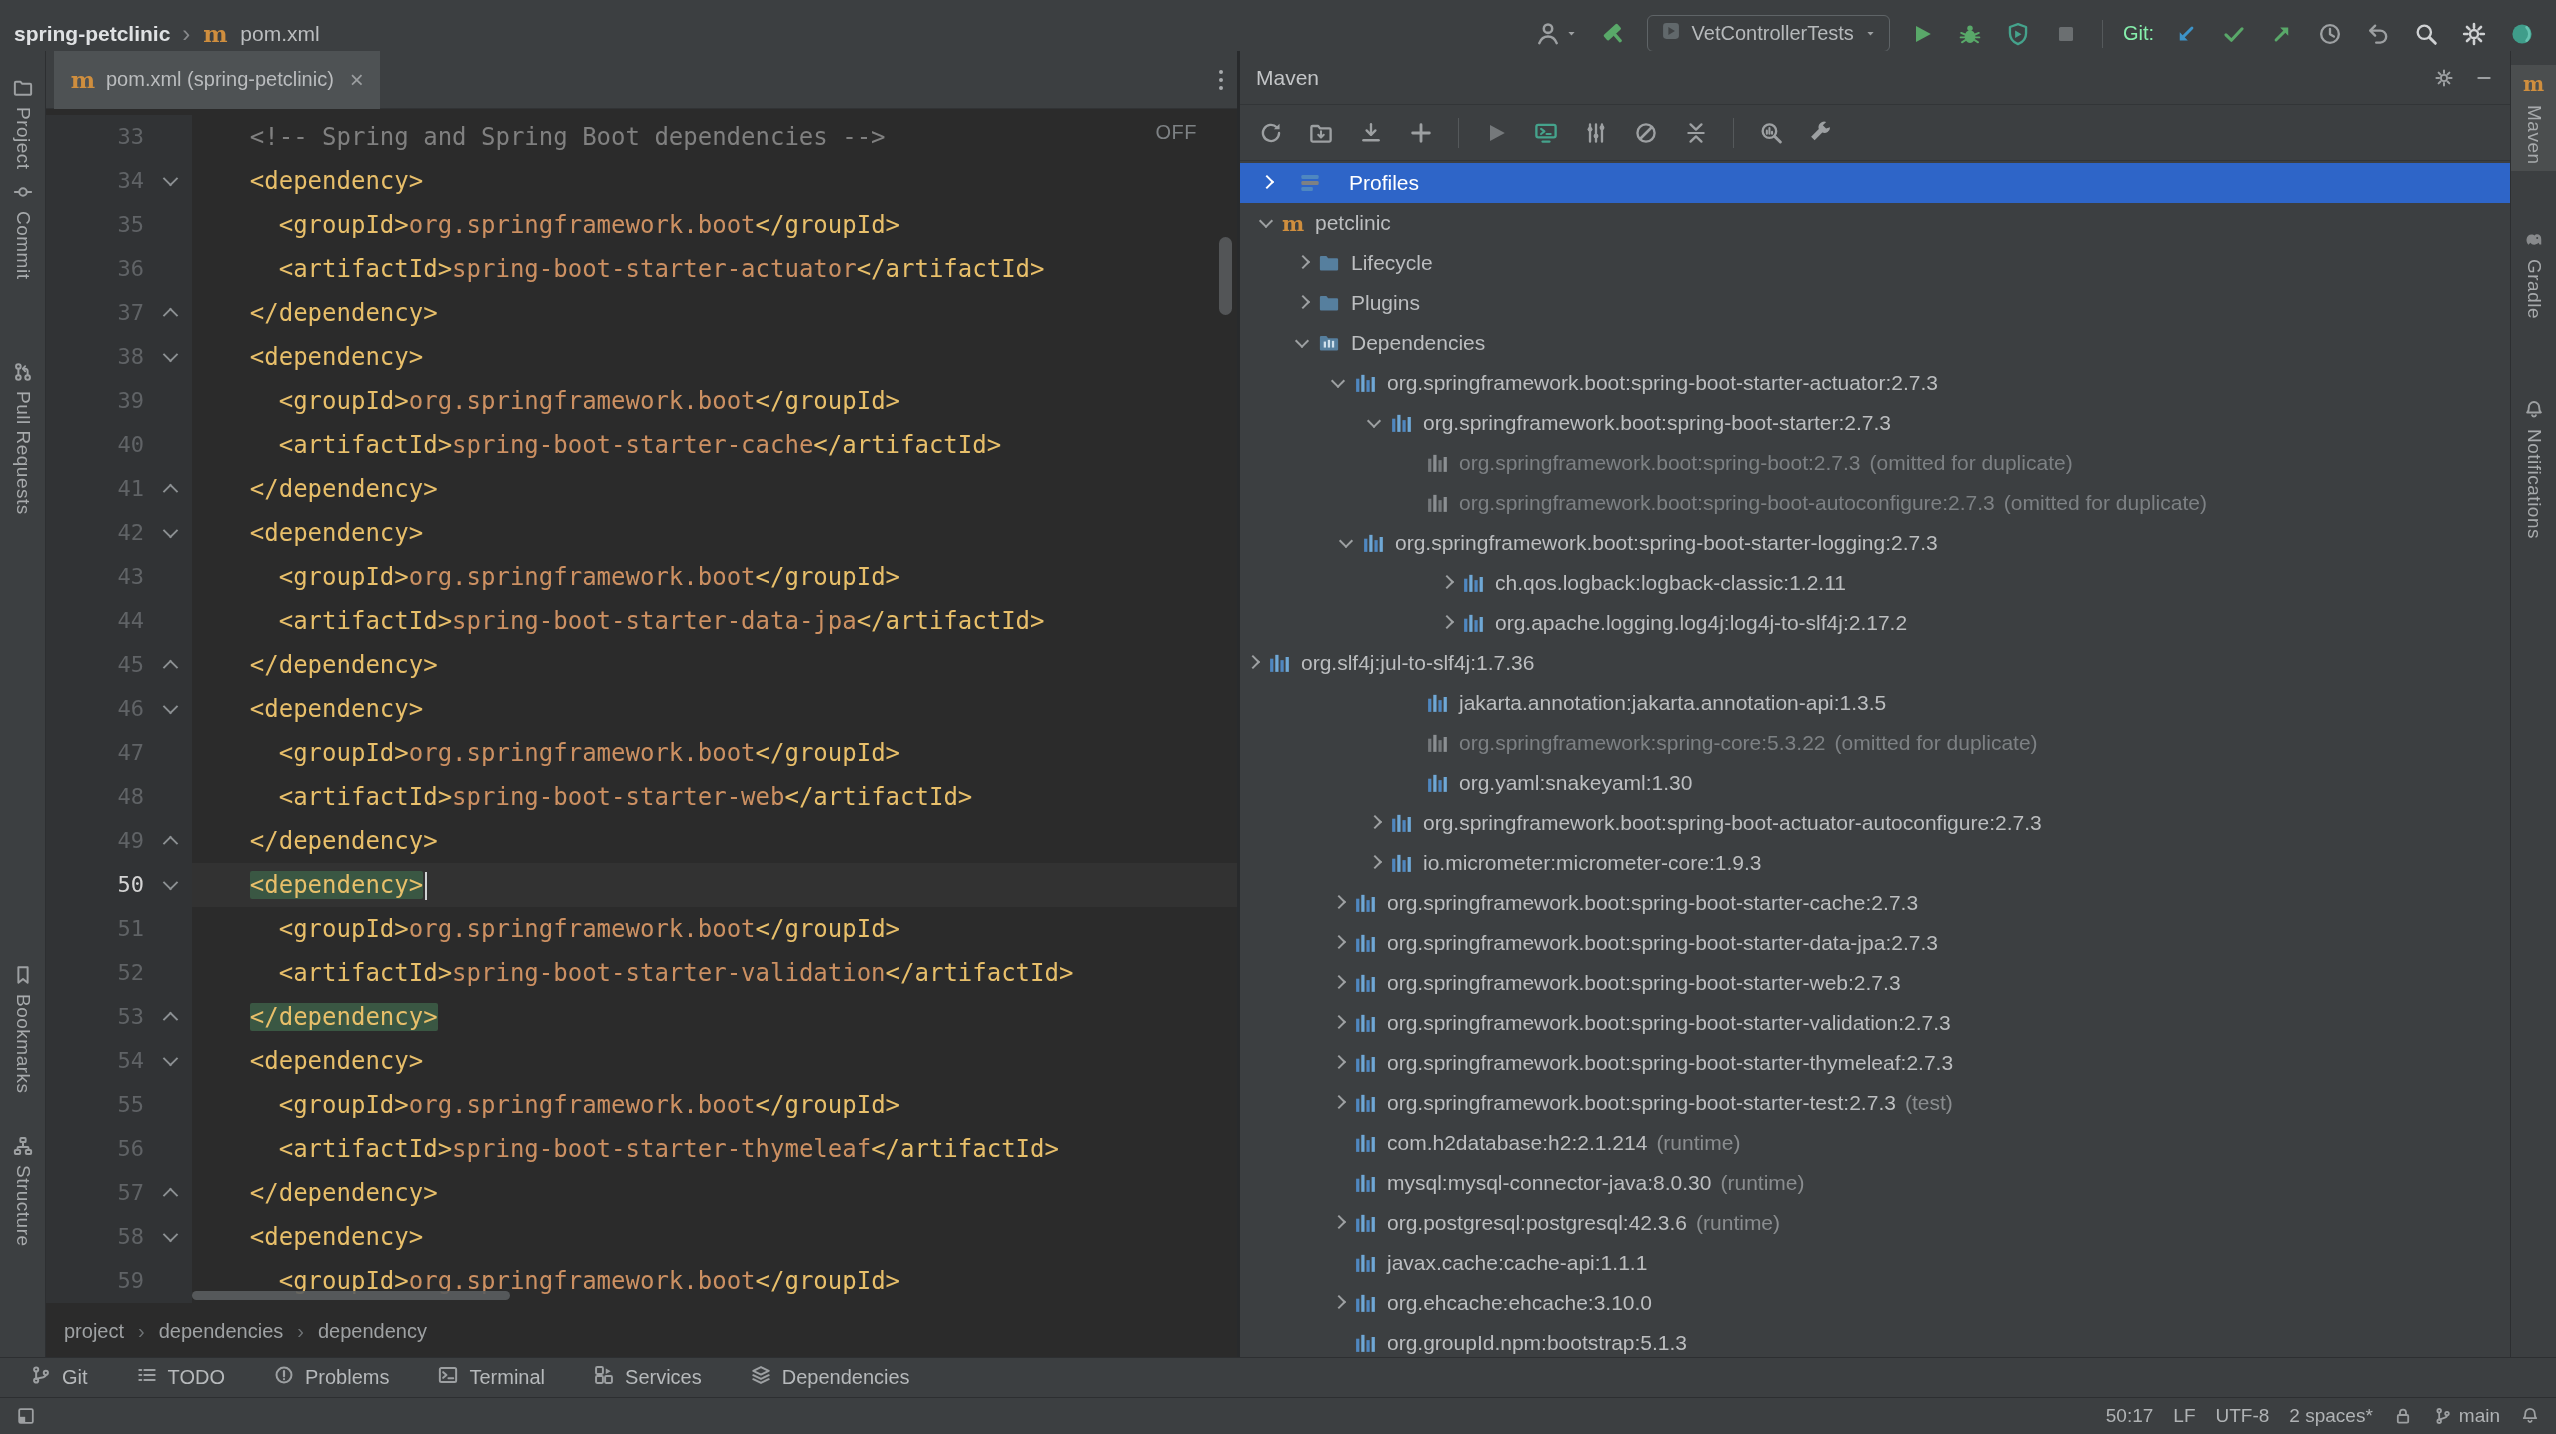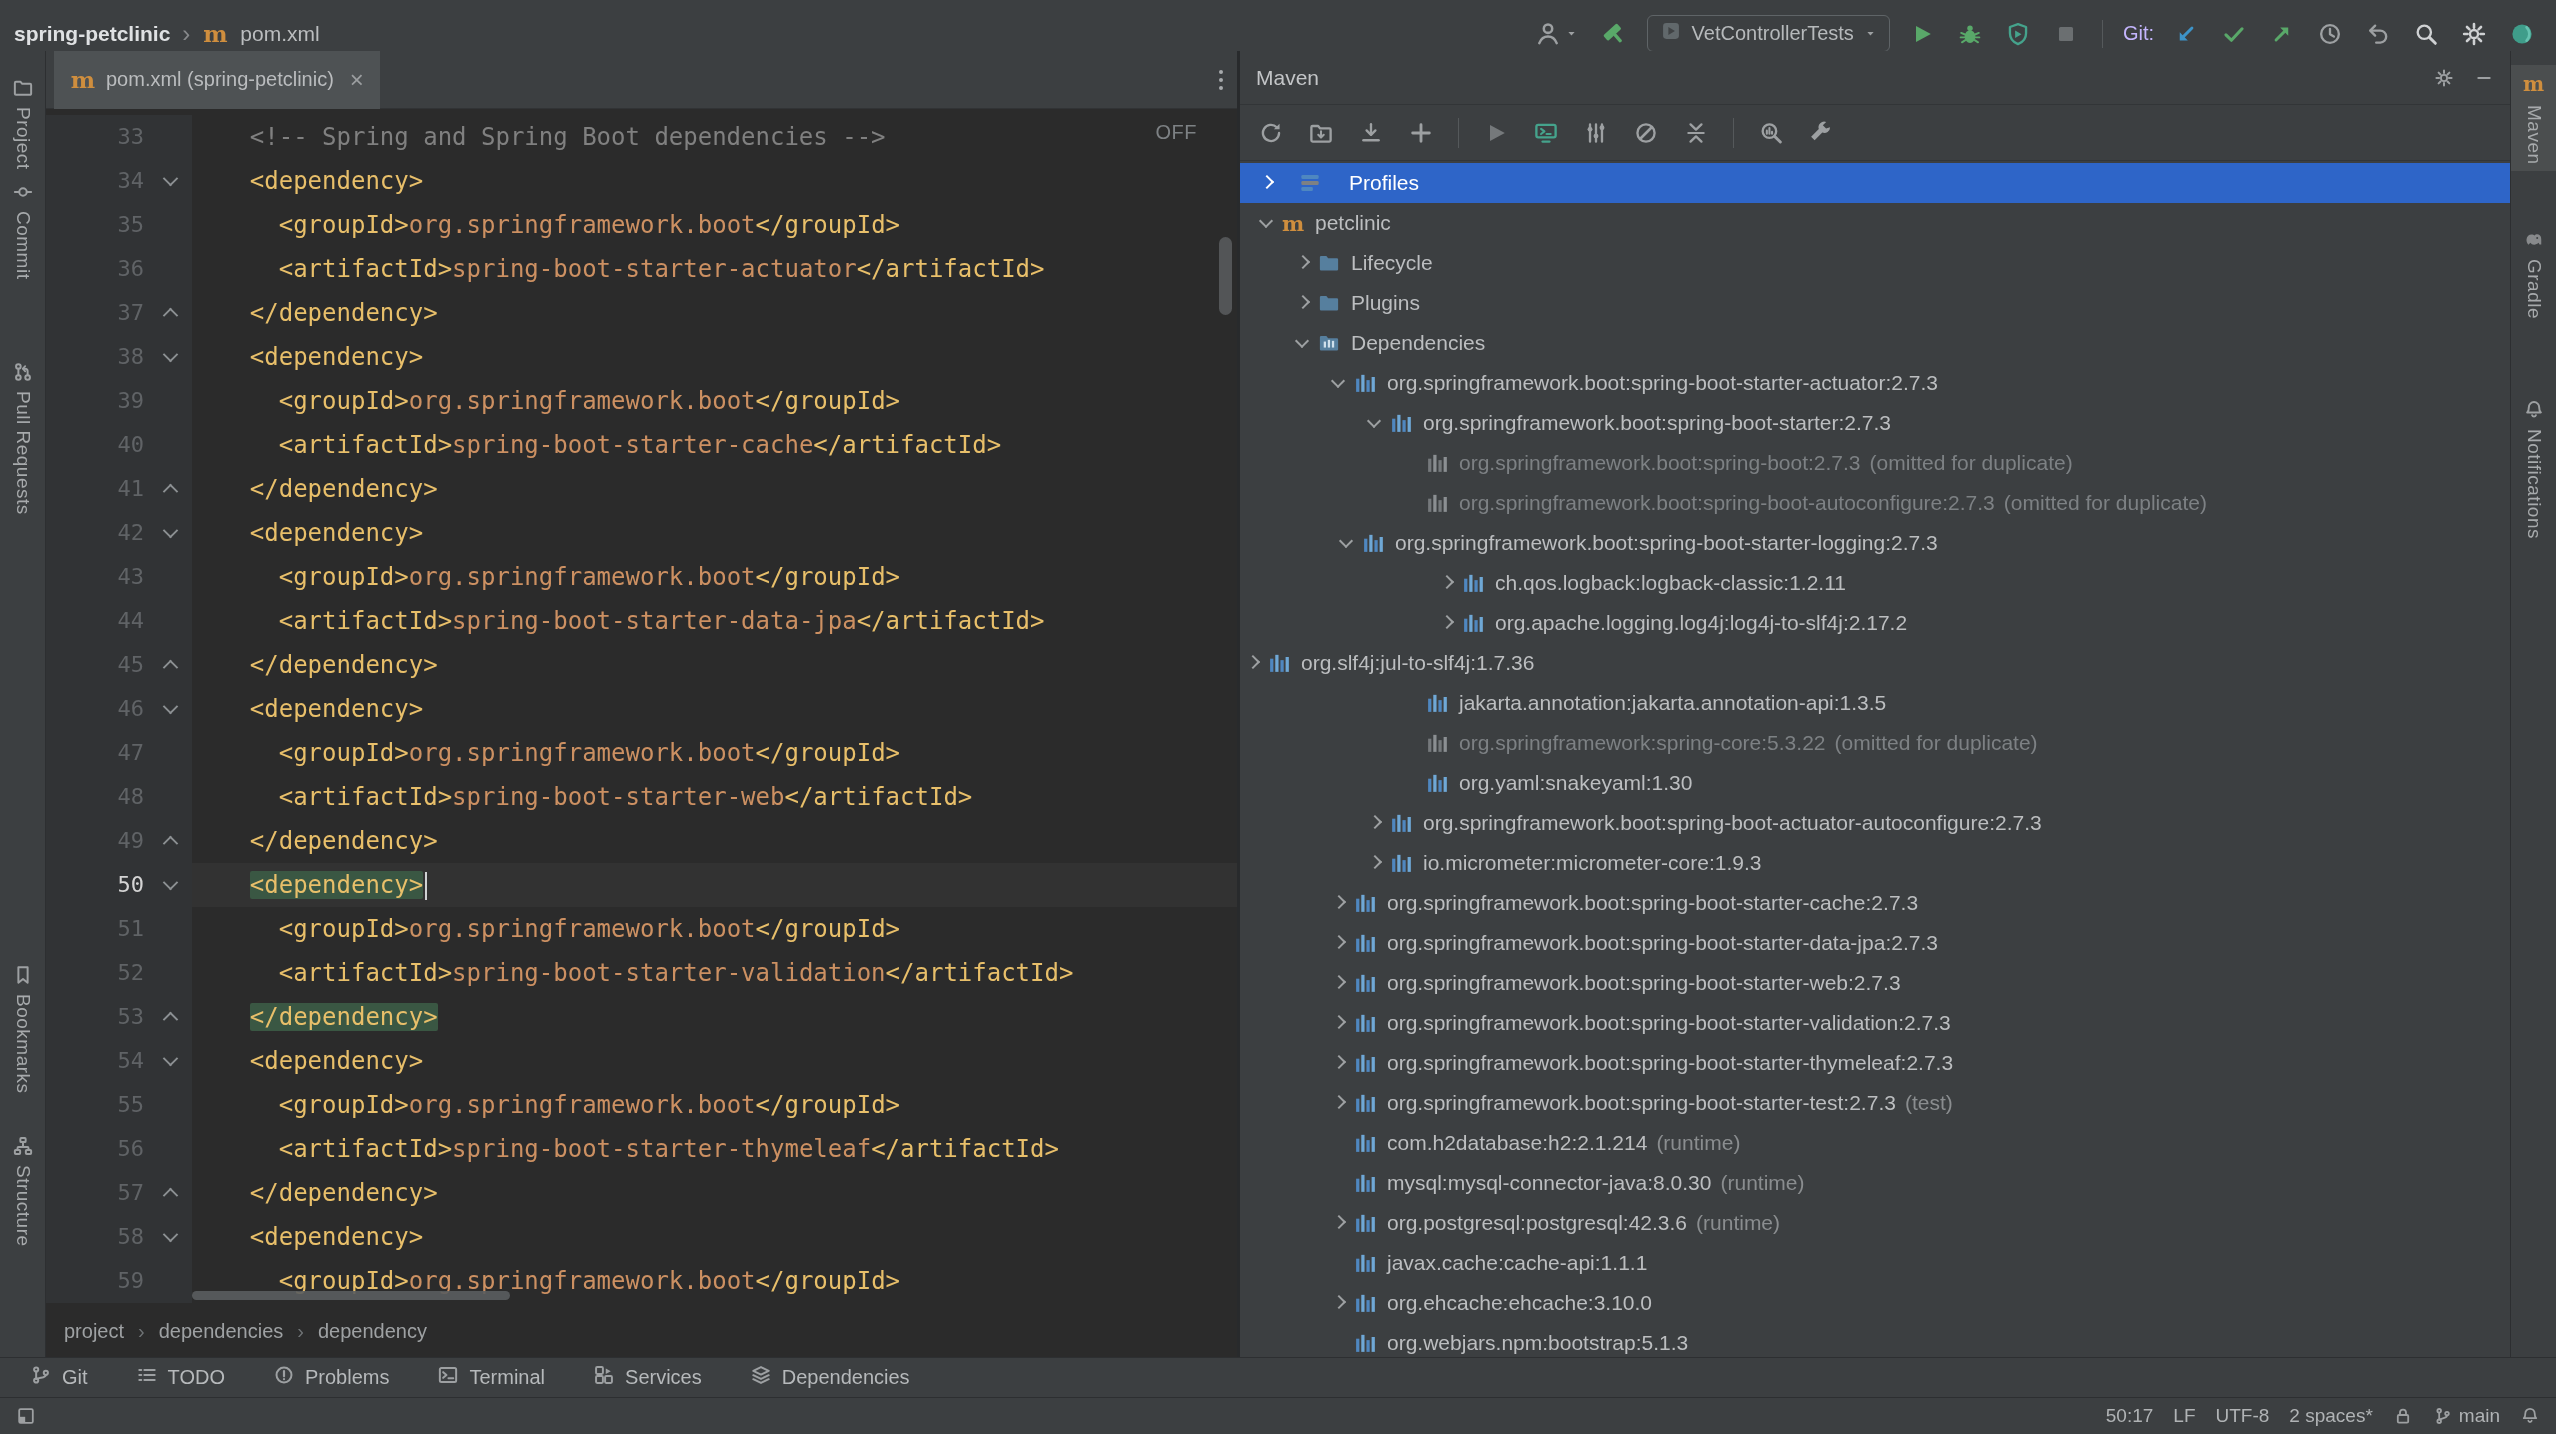--- a/index.html
+++ b/index.html
@@ -8,21 +8,21 @@
 
   
   .topbar{height:68px;display:flex;align-items:center;background:#3c3f41;border-bottom:1px solid #292b2d;padding:0 14px}
   .tb-left{display:flex;align-items:center;gap:12px;font-size:21px}
   .proj{font-weight:700;color:#dfe1e3}
   .bsep{color:#87898b;font-size:24px}
   .file{color:#bbbdbf}
   .tb-right{margin-left:auto;display:flex;align-items:center;gap:16px;padding-right:4px}
   .tbtn{display:flex;align-items:center;gap:3px;padding:3px;border-radius:4px}
   .tsep{width:1px;height:28px;background:#55595b;margin:0 4px}
-  .gitlabel{font-size:20px;color:#c4b5fd}
+  .gitlabel{font-size:20px;color:#86efac}
   .runcfg{display:flex;align-items:center;gap:10px;border:1px solid #5f6467;border-radius:6px;height:37px;padding:0 12px;font-size:20px;color:#b6b9bb}
 
   
   .main{position:absolute;top:51px;left:0;right:0;bottom:77px;display:flex}
   .stripe{width:46px;background:#3c3f41;position:relative;flex:none}
   .stripe.left{border-right:1px solid #2d2f31}
   .stripe.right{border-left:1px solid #2d2f31}
   .stripe-item{position:absolute;left:0;width:100%;display:flex;flex-direction:column;align-items:center;gap:8px;padding:6px 0}
   .stripe-item.active{background:rgba(255,255,255,.08)}
   .vtext{writing-mode:vertical-rl;font-size:19px;color:#a7aaac;letter-spacing:.5px}
@@ -994,21 +994,21 @@
             <span class="ticon">
               <svg viewBox="0 0 20 20" width="24" height="24" fill="none" stroke="#9da0a2" stroke-width="1.8" stroke-linecap="round" stroke-linejoin="round">
                 <g stroke="none">
                   <rect x="2.6" y="6.4" width="2.7" height="11" fill="#4f87c0"></rect>
                   <rect x="6.9" y="3.2" width="2.7" height="14.2" fill="#6fa8d6"></rect>
                   <rect x="11.2" y="7.6" width="2.7" height="9.8" fill="#4f87c0"></rect>
                   <rect x="15.5" y="5" width="2.7" height="12.4" fill="#6fa8d6"></rect>
                 </g>
               </svg>
             </span>
-            <span class="tlabel">org.webjars.npm:bootstrap:5.1.3</span>
+            <span class="tlabel">org.groupId.npm:bootstrap:5.1.3</span>
           </div>
         </div>
     </section>
 
     <nav class="stripe right">
         <div class="stripe-item active" style="top: 14px;">
           <span class="mvn-ic" style="font-size:20px">m</span>
           <span class="vtext">Maven</span>
         </div>
         <div class="stripe-item" style="top: 172px;">

